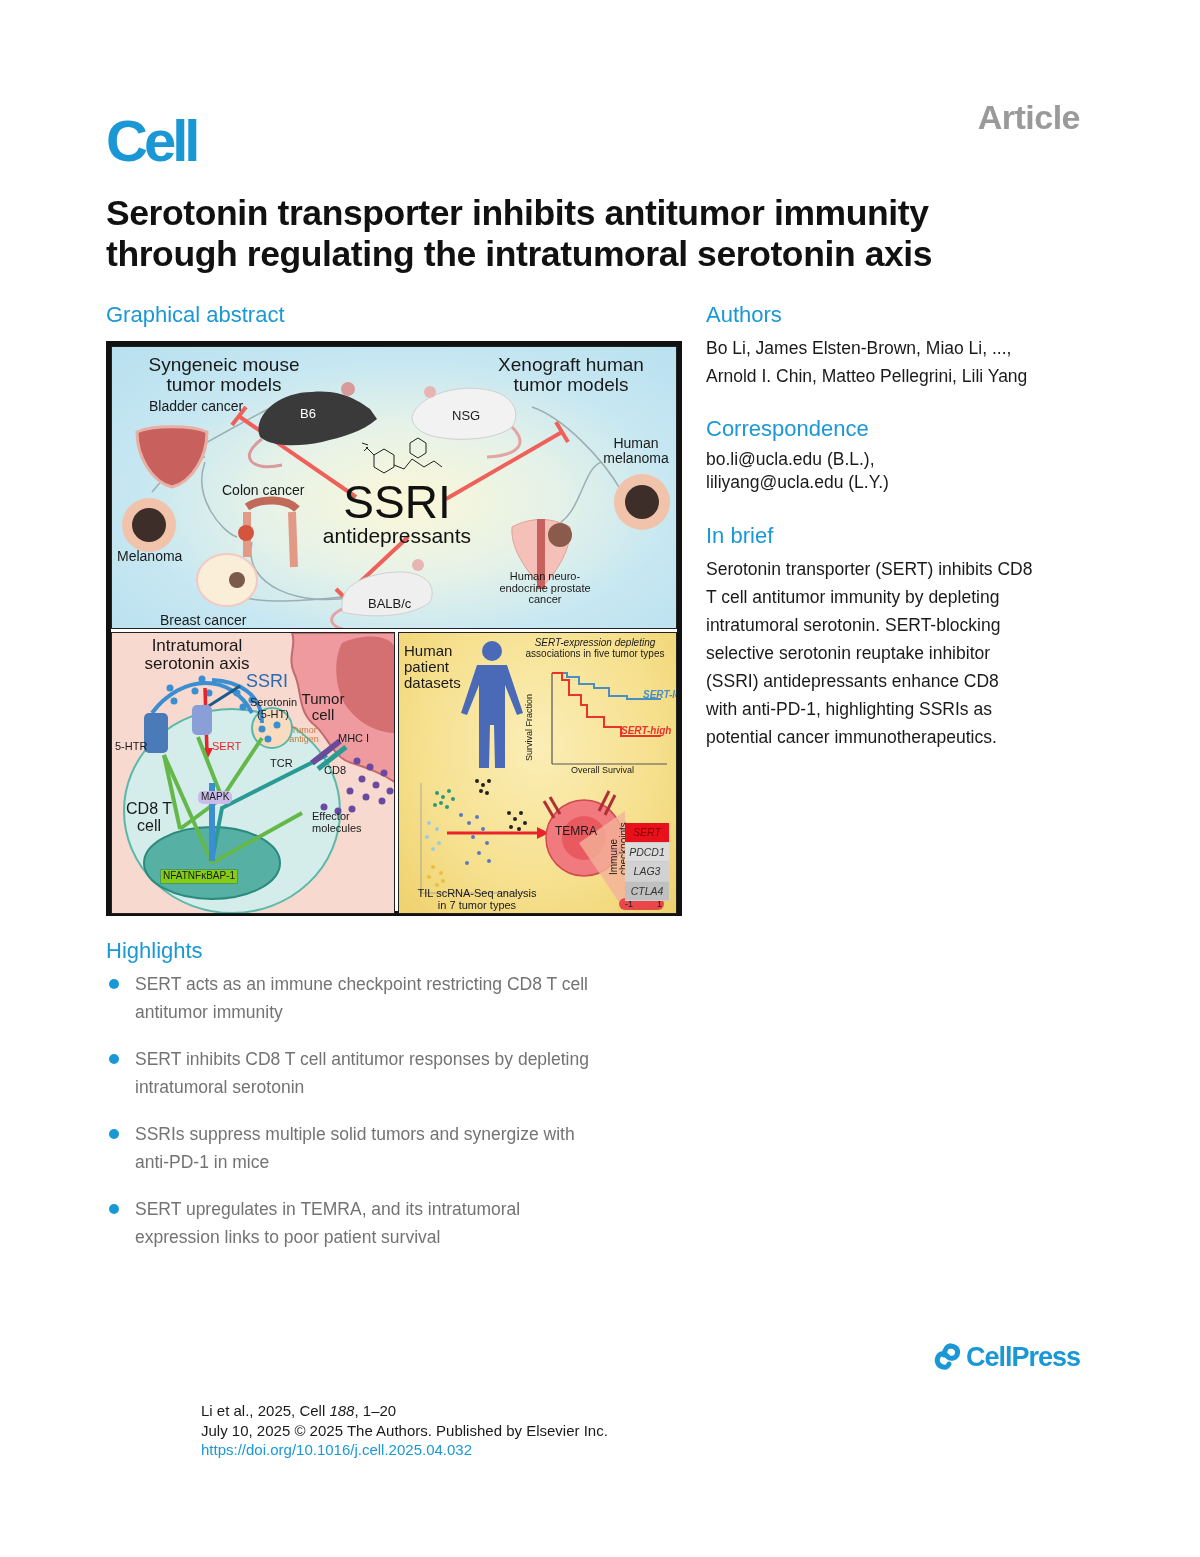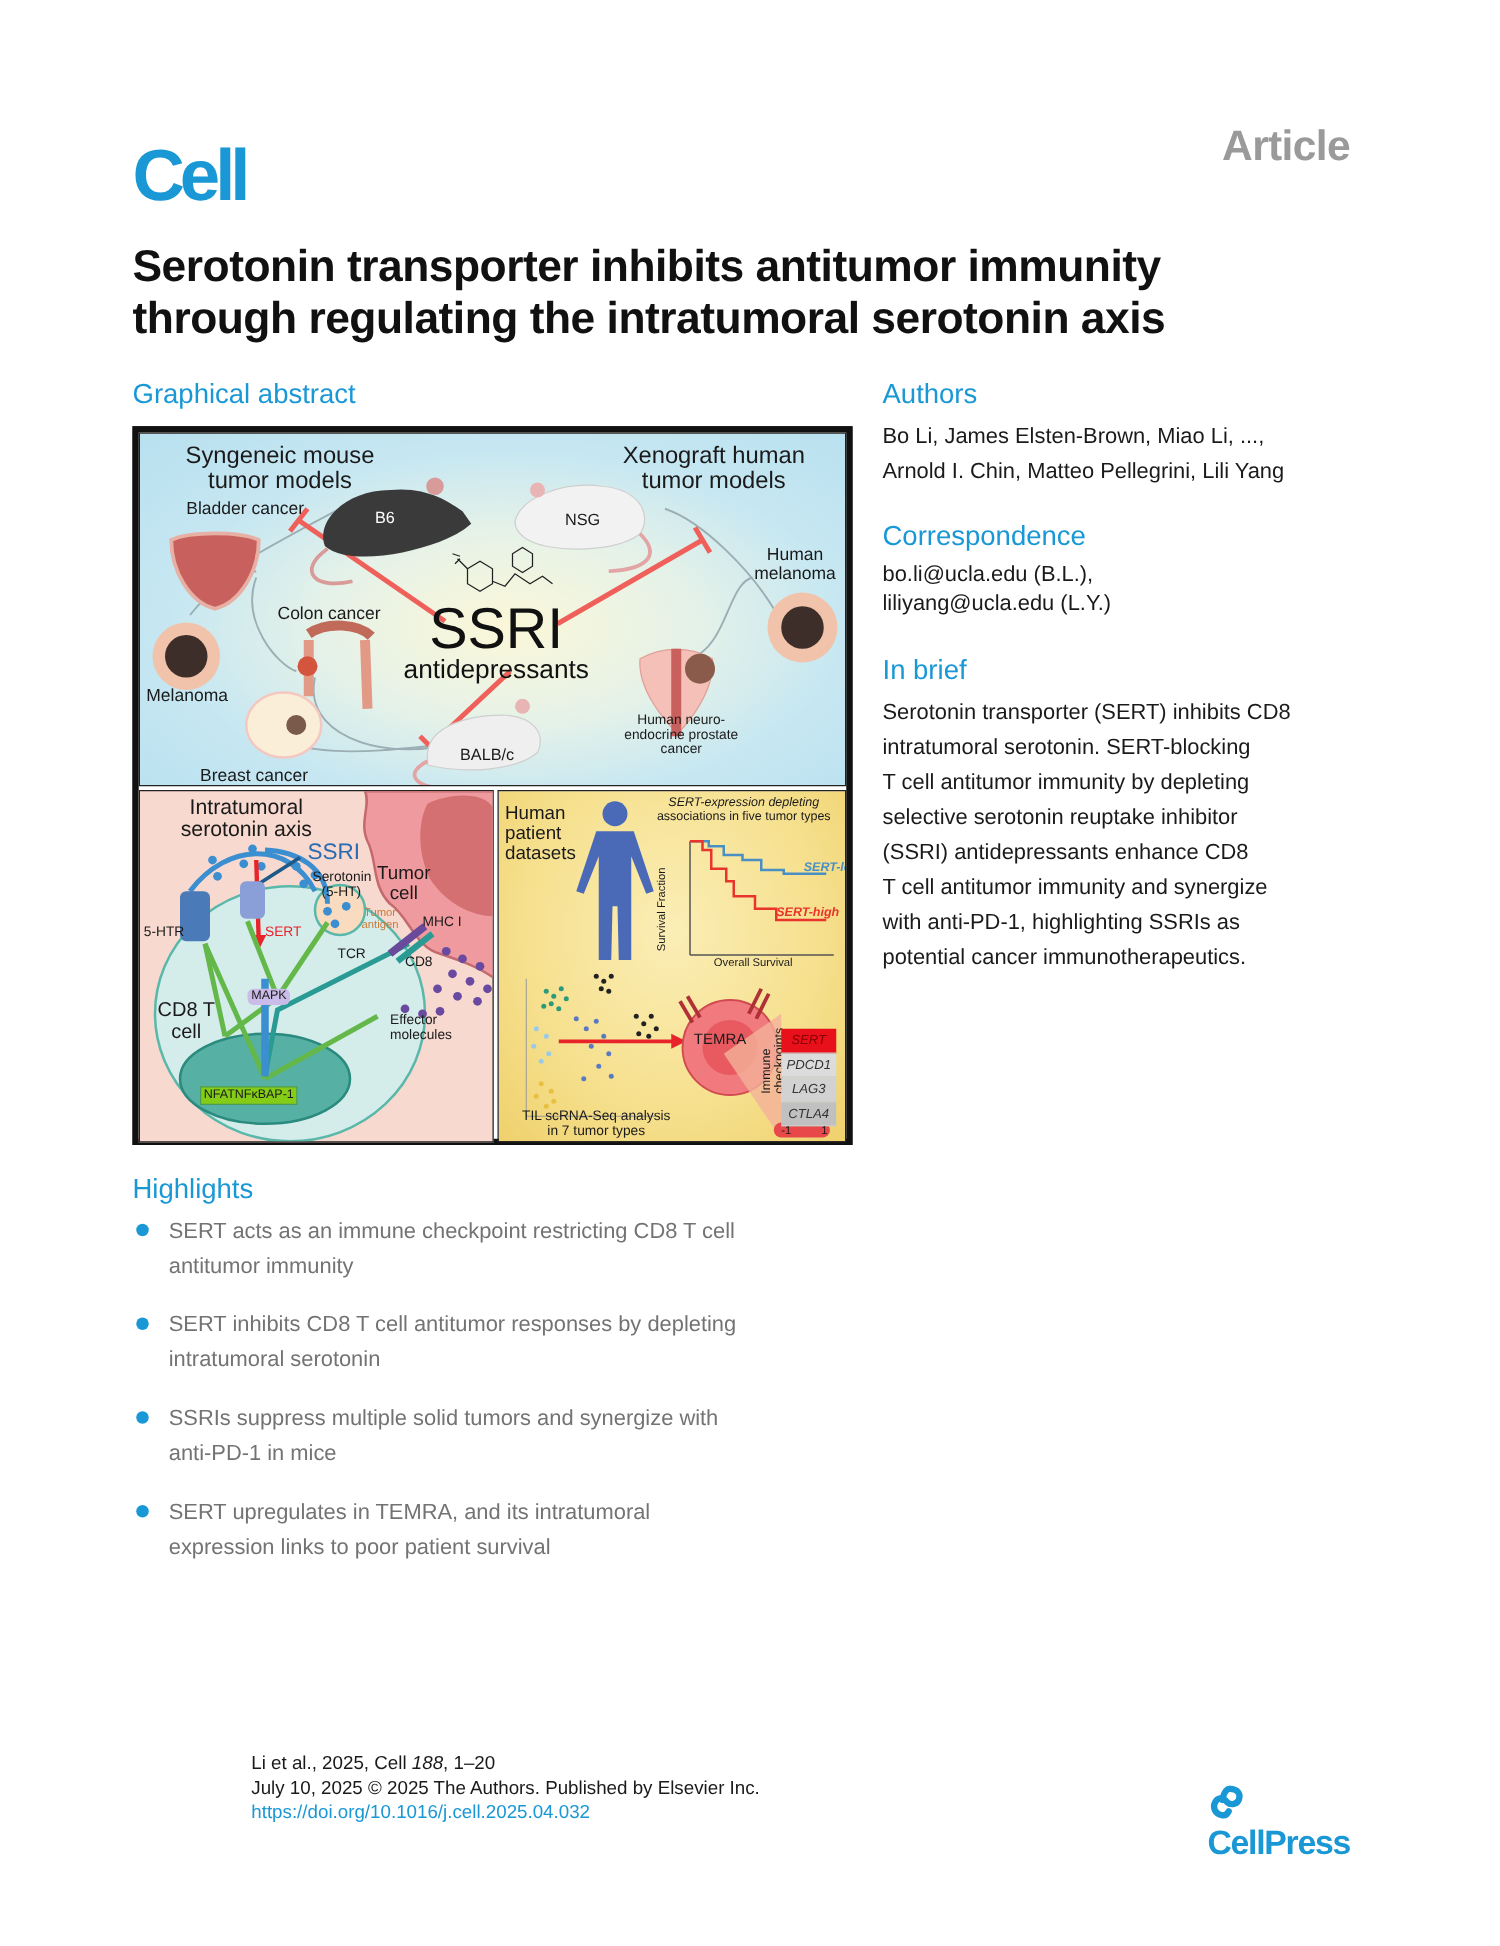--- a/index.html
+++ b/index.html
@@ -22,21 +22,21 @@
   .lbl.c { text-align: center; }
   .lbl-big { font-size: 19px; line-height: 20px; }
   .ssri-big { font-size: 46px; line-height: 1; color: #111; }
   .ssri-sub { font-size: 21px; color: #111; }
   svg { position: absolute; left: 0; top: 0; overflow: visible; }
   .hl-list { left: 106px; top: 970px; width: 580px; list-style: none; }
   .hl-item { position: relative; padding-left: 29px; font-size: 17.5px; line-height: 28px; margin-bottom: 19px; color: #737373; }
   .hl-bullet { position: absolute; left: 3px; top: 9px; width: 10px; height: 10px; border-radius: 50%; background: #1a98d5; }
   .footer { left: 201px; top: 1401px; font-size: 15px; line-height: 19.5px; color: #1a1a1a; }
   .footer .doi { color: #1a98d5; }
-  .cellpress { right: 120px; top: 1427px; display: flex; align-items: flex-start; gap: 4px; flex-direction: column; }
+  .cellpress { right: 120px; top: 1342px; display: flex; align-items: center; gap: 4px; }
   .cellpress-text { font-size: 27px; font-weight: bold; color: #1a98d5; letter-spacing: -1px; line-height: 1; }
   .hm-table { position: absolute; left: 226px; top: 190px; width: 44px; }
   .hm-cell { height: 19.5px; font-size: 10.5px; font-style: italic; text-align: center; line-height: 19.5px; color: #333; border-bottom: 1px solid #ccc; }
 </style>
 </head>
 <body>
 
 <div class="abs logo-cell">Cell</div>
 <div class="abs article-label">Article</div>
 
@@ -377,25 +377,24 @@
 
 <div class="abs sec-head" style="left:706px; top:418px;">Correspondence</div>
 <div class="abs" style="left:706px; top:448px; font-size:17.5px; line-height:23px;">
   <div>bo.li@ucla.edu (B.L.),</div>
   <div>liliyang@ucla.edu (L.Y.)</div>
 </div>
 
 <div class="abs sec-head" style="left:706px; top:525px;">In brief</div>
 <div class="abs body-text" style="left:706px; top:555px; width:390px;">
   <div>Serotonin transporter (SERT) inhibits CD8</div>
+  <div>T cell antitumor immunity by depleting</div>
   <div>intratumoral serotonin. SERT-blocking</div>
-  <div>T cell antitumor immunity by depleting</div>
   <div>selective serotonin reuptake inhibitor</div>
   <div>(SSRI) antidepressants enhance CD8</div>
-  <div>T cell antitumor immunity and synergize</div>
   <div>with anti-PD-1, highlighting SSRIs as</div>
   <div>potential cancer immunotherapeutics.</div>
 </div>
 
 <div class="abs sec-head" style="left:106px; top:940px;">Highlights</div>
 <ul class="abs hl-list">
   <li class="hl-item">
     <span class="hl-bullet"></span>
     <div>SERT acts as an immune checkpoint restricting CD8 T cell</div>
     <div>antitumor immunity</div>

